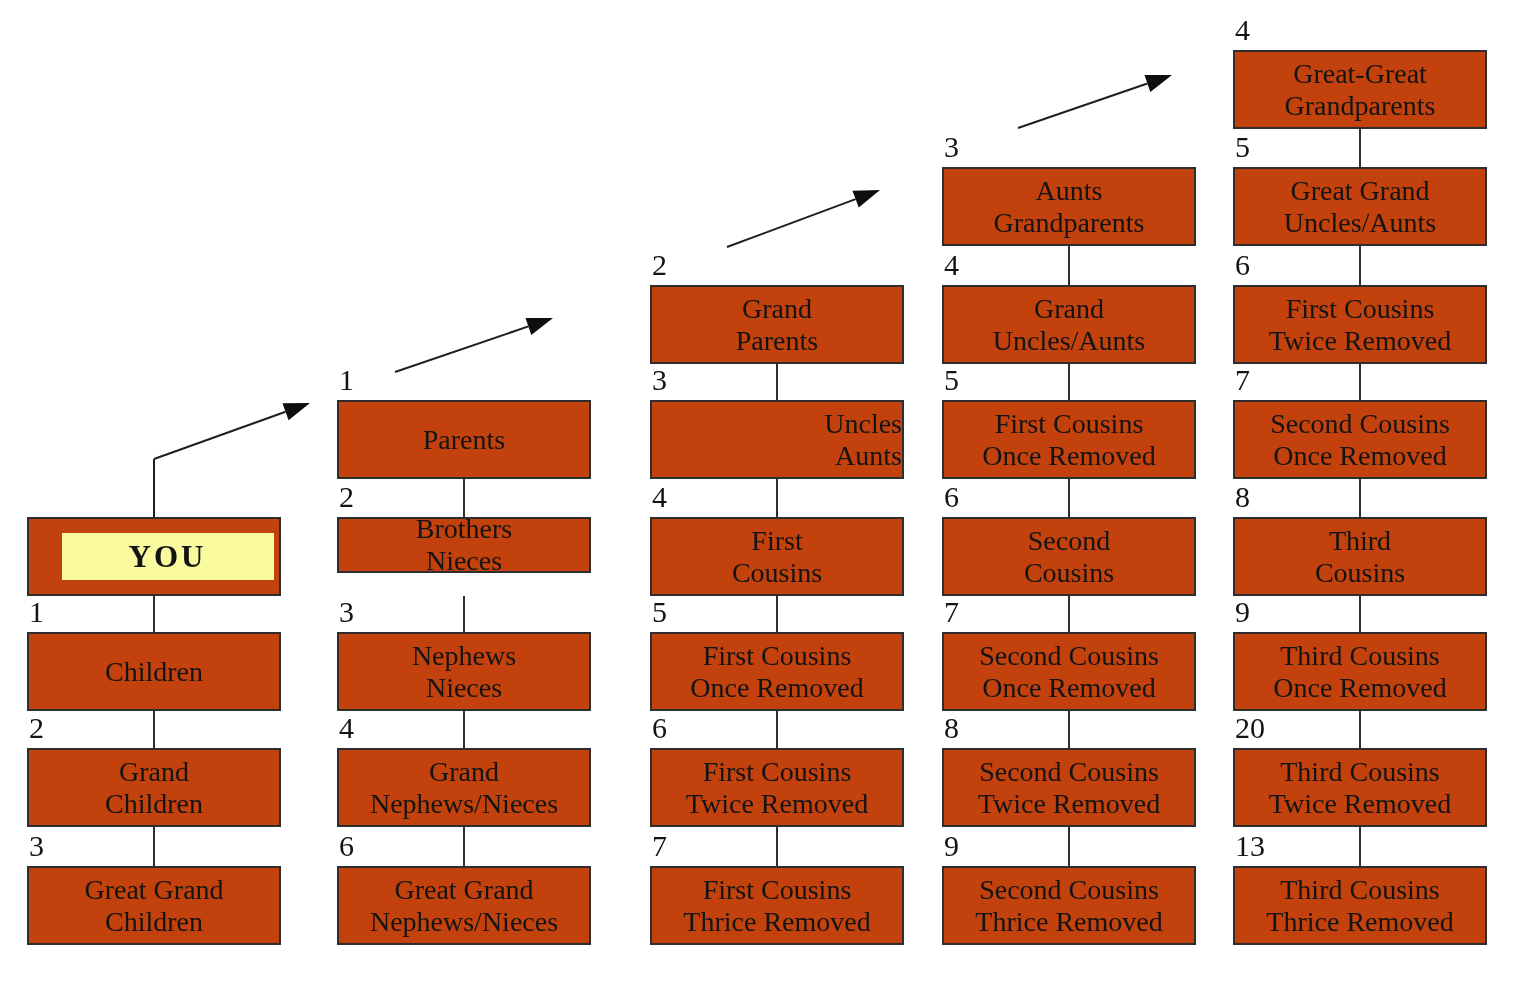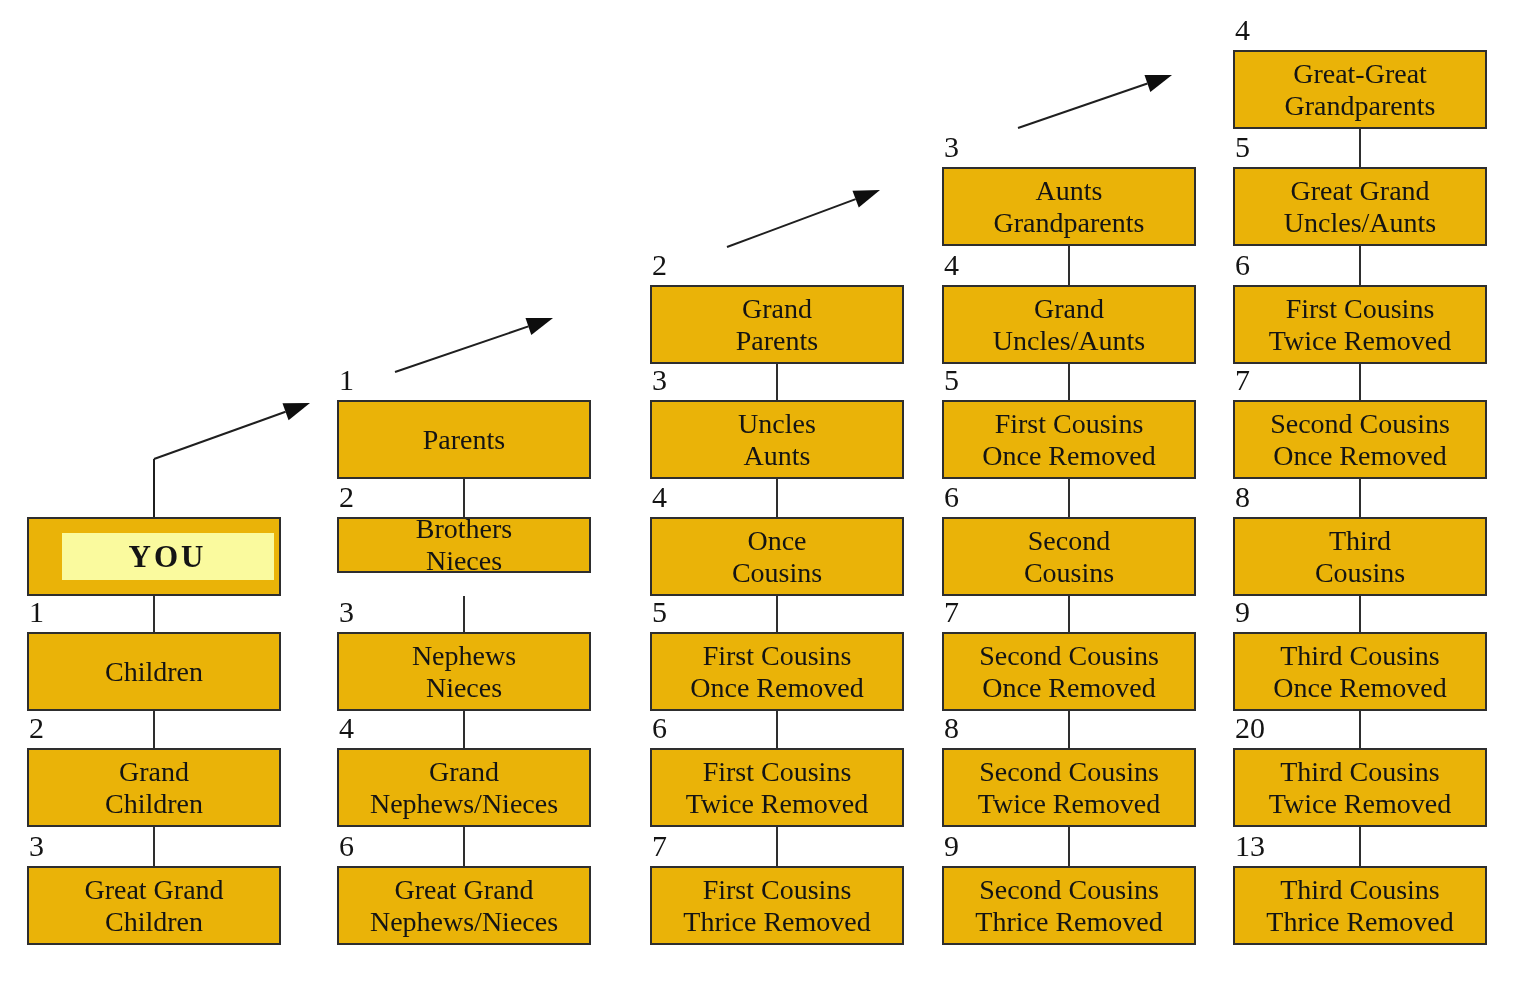--- a/index.html
+++ b/index.html
@@ -5,21 +5,21 @@
 <style>
   html,body{margin:0;padding:0;background:#ffffff;}
   #chart{
     position:relative;width:1522px;height:984px;background:#ffffff;
     font-family:"Liberation Serif","DejaVu Serif",serif;color:#141414;overflow:hidden;
   }
   #arrow-layer{position:absolute;left:0;top:0;width:1522px;height:984px;}
   #arrow-layer line{stroke:#1f1f1f;stroke-width:2;}
   #arrow-layer polygon{fill:#0e0e0e;}
   .rbox{
-    position:absolute;box-sizing:border-box;border:2px solid #2e2e2e;background:#eab308;
+    position:absolute;box-sizing:border-box;border:2px solid #2e2e2e;background:#c2410c;
     display:flex;flex-direction:column;align-items:center;justify-content:center;
     text-align:center;font-size:28px;line-height:1.14;
   }
   .gen-num{position:absolute;font-size:30px;line-height:1;color:#141414;}
   .vline{position:absolute;width:2px;background:#2e2e2e;}
   .hl{
     width:212px;height:47px;display:flex;align-items:center;justify-content:center;
     font-weight:bold;font-size:31px;letter-spacing:3px;margin-left:27px;
   }
 </style>
@@ -88,28 +88,28 @@
       <div>Great Grand</div>
       <div>Nephews/Nieces</div>
     </div>
     <div class="gen-num" style="left: 652px; top: 250px;">2</div>
     <div class="rbox" style="left: 650px; top: 285px; width: 254px; height: 79px; border-color: rgb(46, 46, 46);">
       <div>Grand</div>
       <div>Parents</div>
     </div>
     <div class="vline" style="left: 776px; top: 364px; height: 36px; background: rgb(46, 46, 46);"></div>
     <div class="gen-num" style="left: 652px; top: 365px;">3</div>
-    <div class="rbox" style="left: 650px; top: 400px; width: 254px; height: 79px; border-color: rgb(46, 46, 46);">
+    <div class="rbox" style="left: 650px; top: 400px; width: 254px; height: 79px; border-color: rgb(46, 46, 46); align-items: flex-end;">
       <div>Uncles</div>
       <div>Aunts</div>
     </div>
     <div class="vline" style="left: 776px; top: 479px; height: 38px; background: rgb(46, 46, 46);"></div>
     <div class="gen-num" style="left: 652px; top: 482px;">4</div>
     <div class="rbox" style="left: 650px; top: 517px; width: 254px; height: 79px; border-color: rgb(46, 46, 46);">
-      <div>Once</div>
+      <div>First</div>
       <div>Cousins</div>
     </div>
     <div class="vline" style="left: 776px; top: 596px; height: 36px; background: rgb(46, 46, 46);"></div>
     <div class="gen-num" style="left: 652px; top: 597px;">5</div>
     <div class="rbox" style="left: 650px; top: 632px; width: 254px; height: 79px; border-color: rgb(46, 46, 46);">
       <div>First Cousins</div>
       <div>Once Removed</div>
     </div>
     <div class="vline" style="left: 776px; top: 711px; height: 37px; background: rgb(46, 46, 46);"></div>
     <div class="gen-num" style="left: 652px; top: 713px;">6</div>

